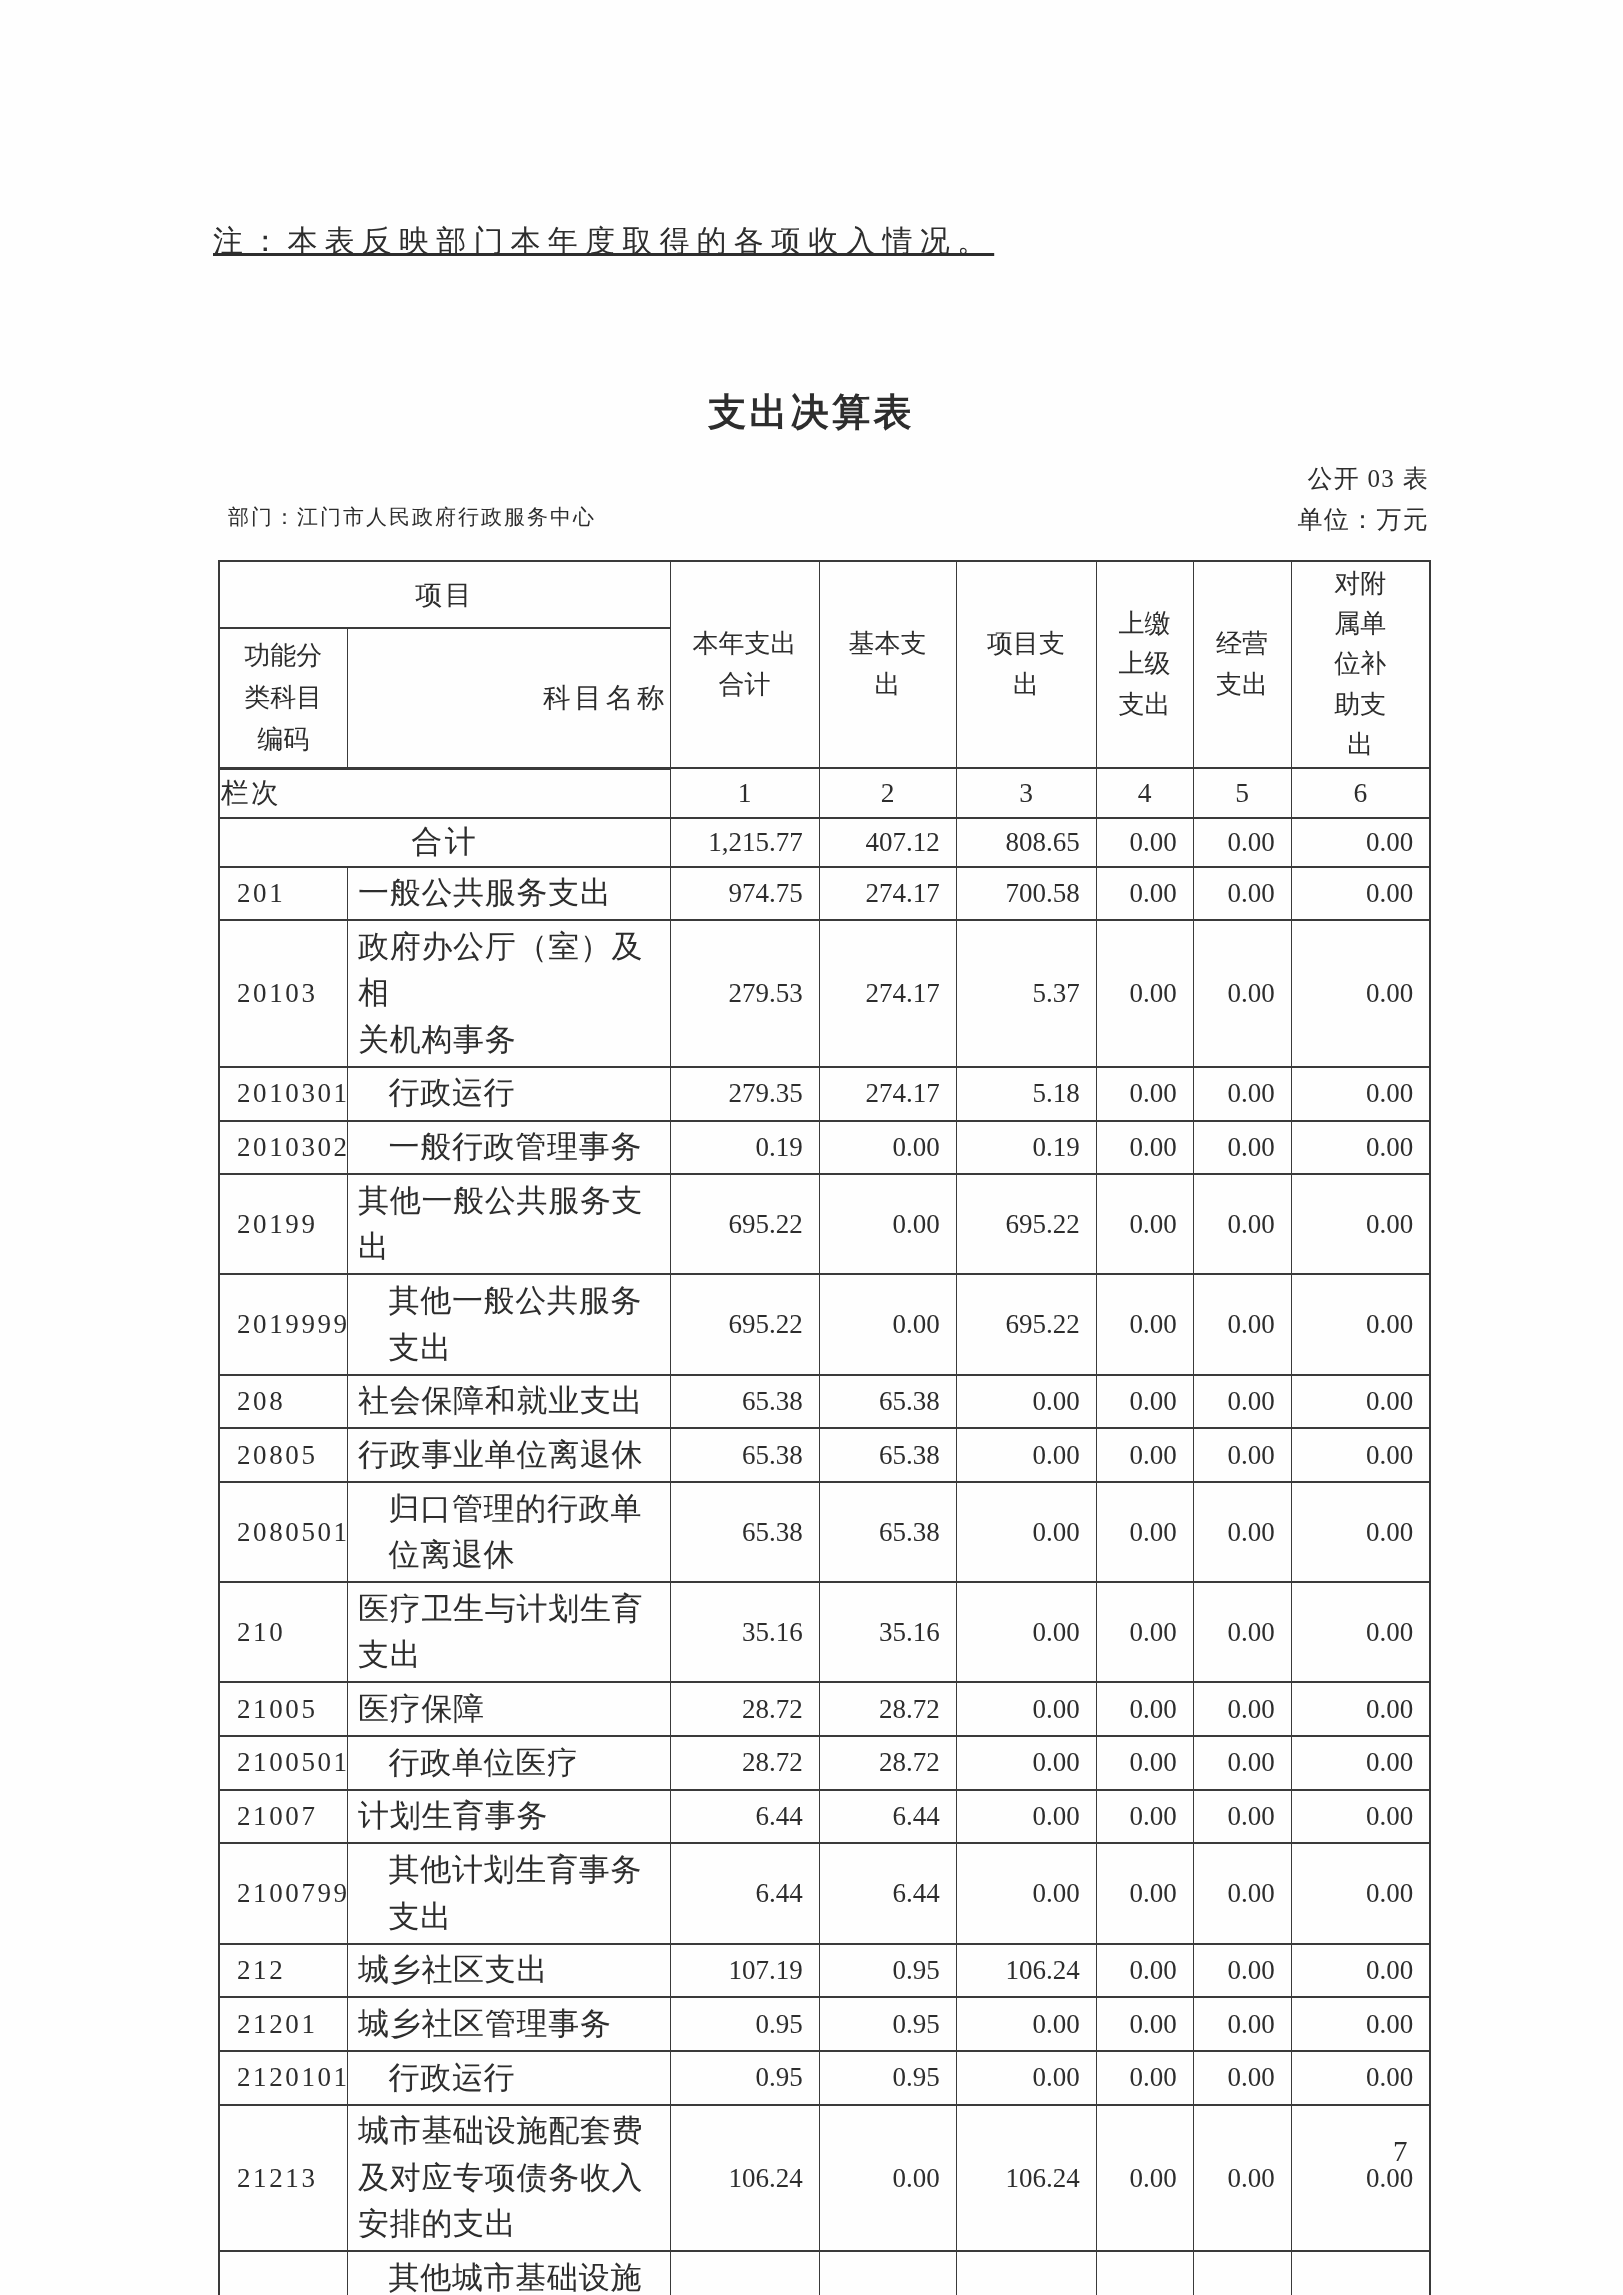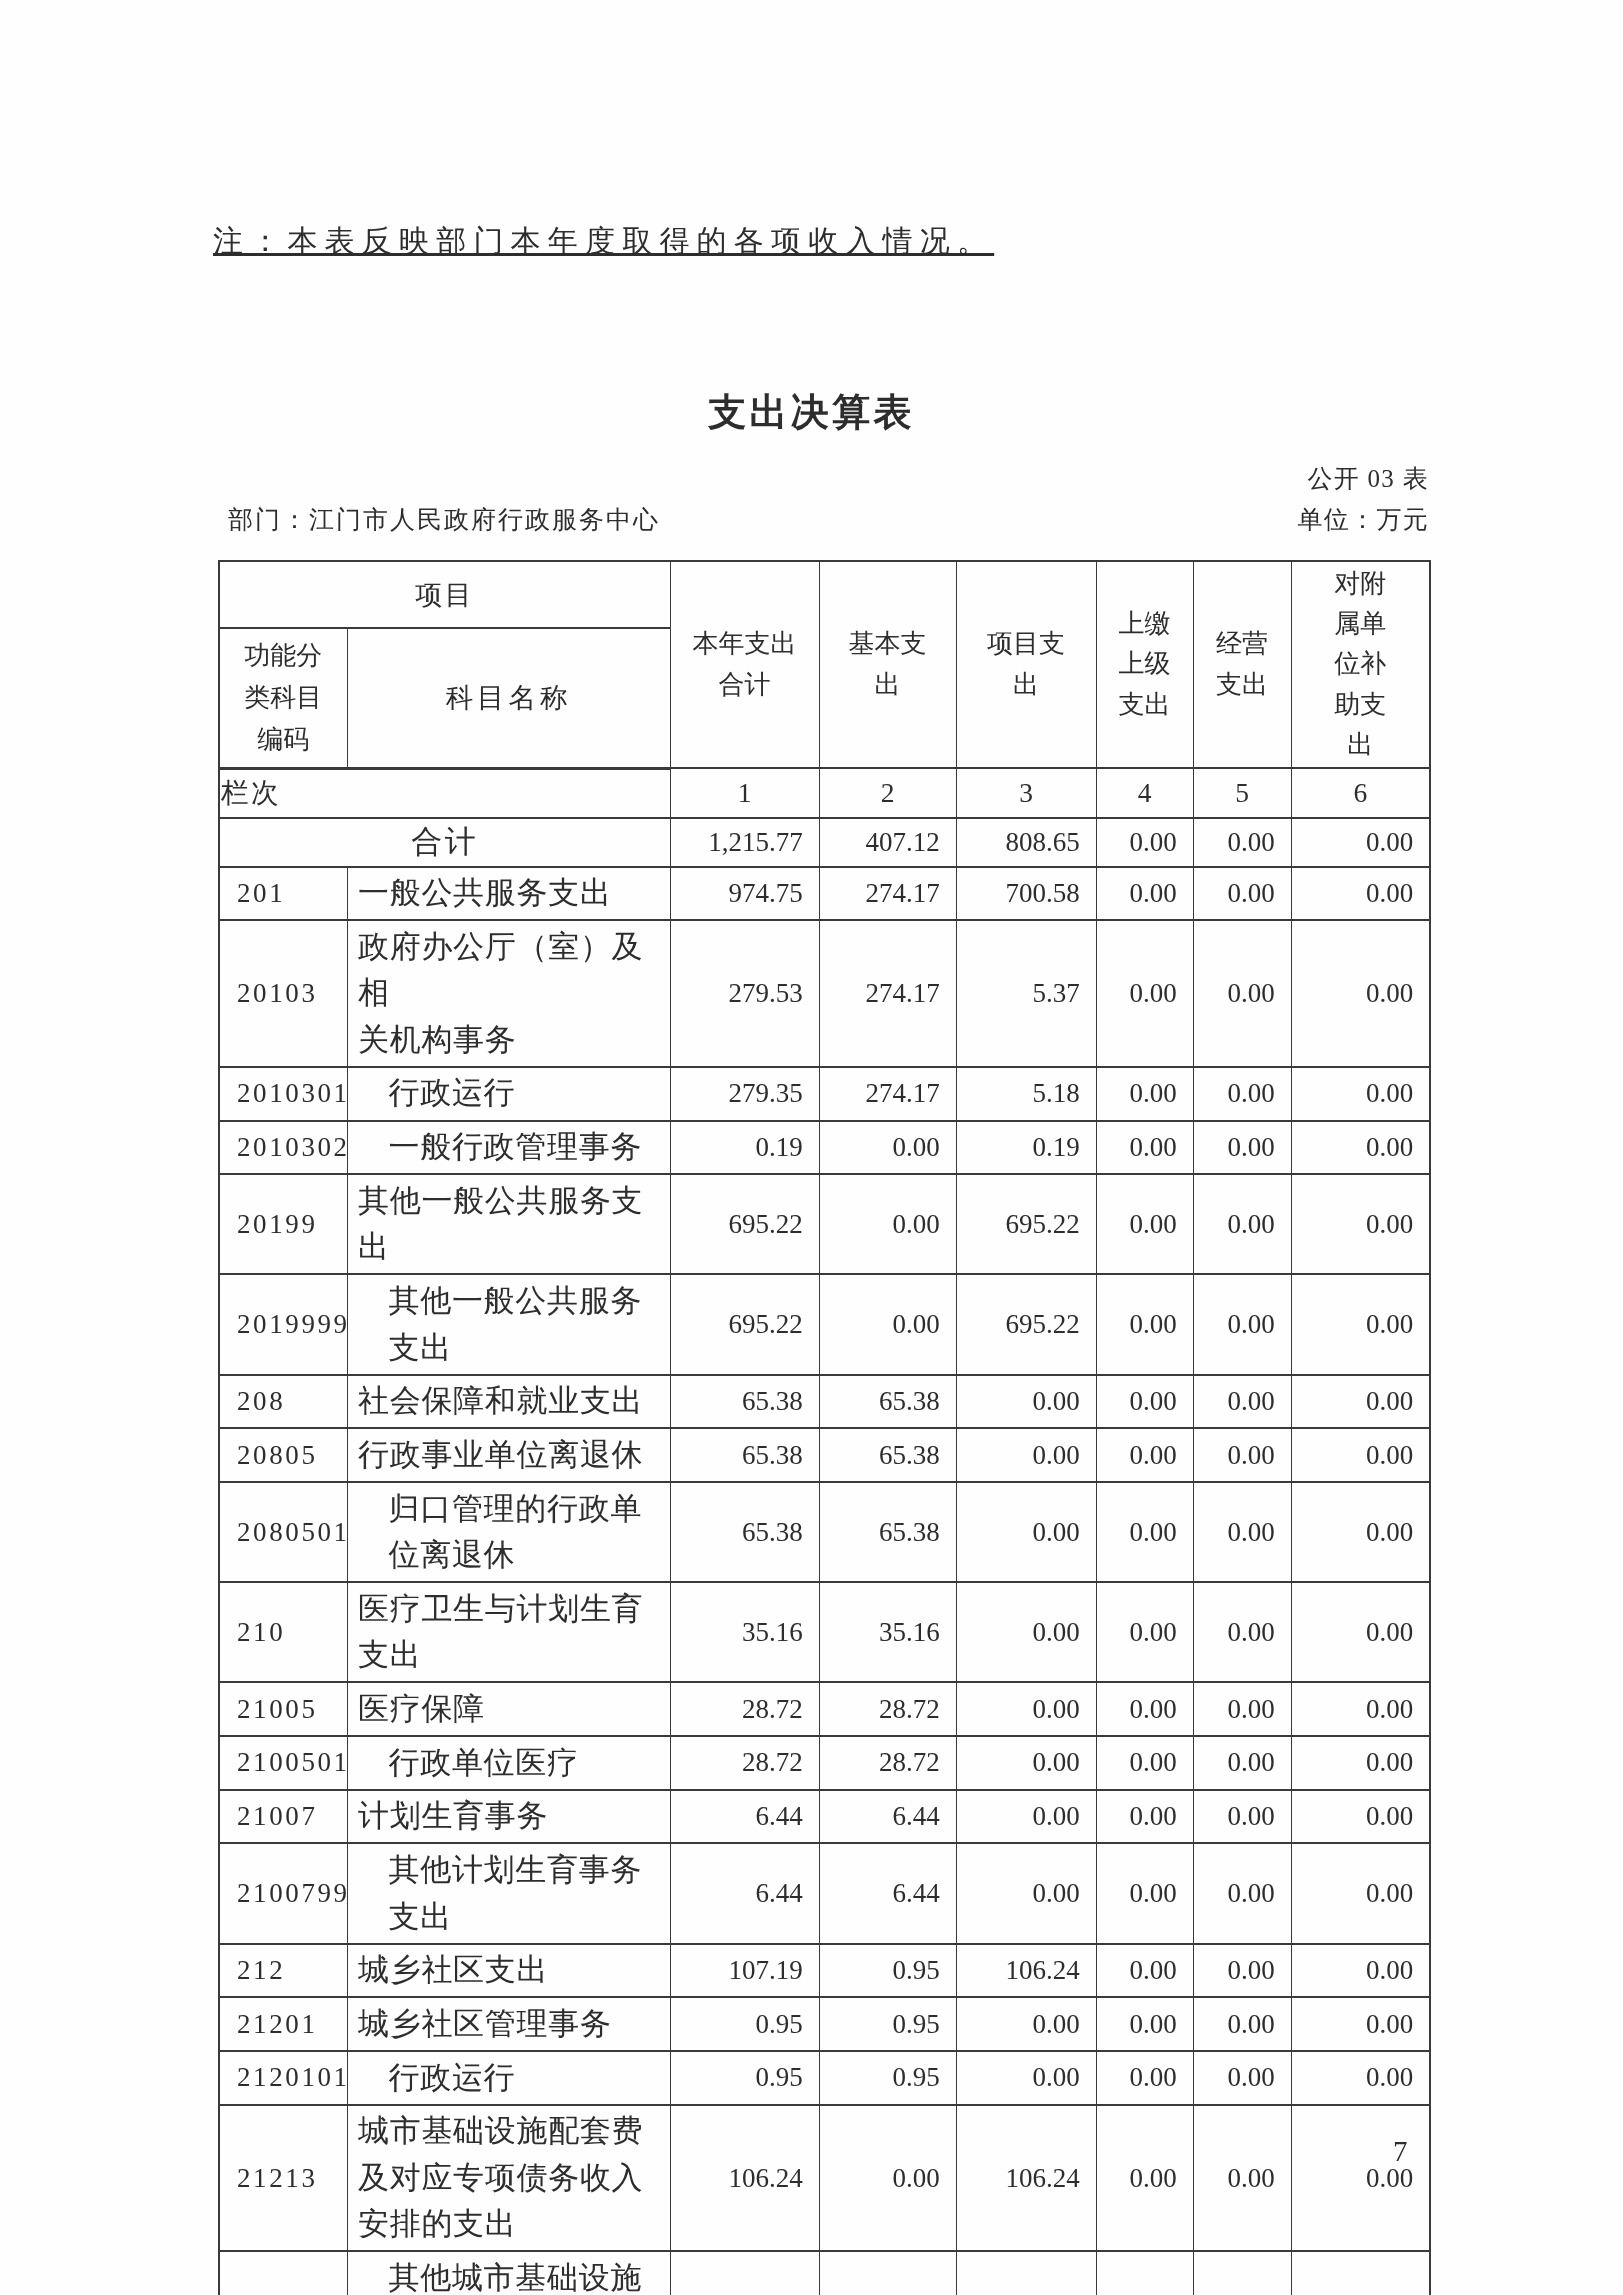--- a/index.html
+++ b/index.html
@@ -39,21 +39,21 @@
     position: absolute;
     right: 194px;
     top: 462px;
     font-size: 25px;
     letter-spacing: 1.3px;
   }
   .dept-line {
     position: absolute;
     left: 228px;
     top: 503px;
-    font-size: 25px;
+    font-size: 21px;
     letter-spacing: 2px;
   }
   .unit-line {
     position: absolute;
     right: 194px;
     top: 503px;
     font-size: 25px;
     letter-spacing: 1.3px;
   }
   table.fin {
@@ -73,21 +73,21 @@
     font-weight: normal;
     vertical-align: middle;
     box-sizing: border-box;
     overflow: hidden;
   }
   tr.h1 th { height: 67px; }
   tr.h2 th { height: 140px; border-bottom-width: 3.9px; }
   tr.lanci th { height: 50px; font-size: 27.5px; }
   th.group-title { font-size: 27px; text-align: center; letter-spacing: 2.6px; }
   th.code-label { font-size: 26px; text-align: center; padding: 0 15.7px; line-height: 1.6; word-break: break-all; }
-  th.name-label { font-size: 27.5px; text-align: center; letter-spacing: 3.9px; }
+  th.name-label { font-size: 27.5px; text-align: right; letter-spacing: 3.9px; }
   th.col-head { font-size: 26px; text-align: center; line-height: 1.55; word-break: break-all; }
   th.ch-1 { padding: 0 19.6px; }
   th.ch-2, th.ch-3 { padding: 0 27.5px; }
   th.ch-4 { padding: 16px 17px; }
   th.ch-5 { padding: 0 18.3px; }
   th.ch-6 { padding: 0 30px; }
   th.lanci-label { text-align: left; letter-spacing: 2.6px; }
 
   tbody tr.lines-1 td { height: 43px; }
   tbody tr.lines-2 td { height: 81px; }

